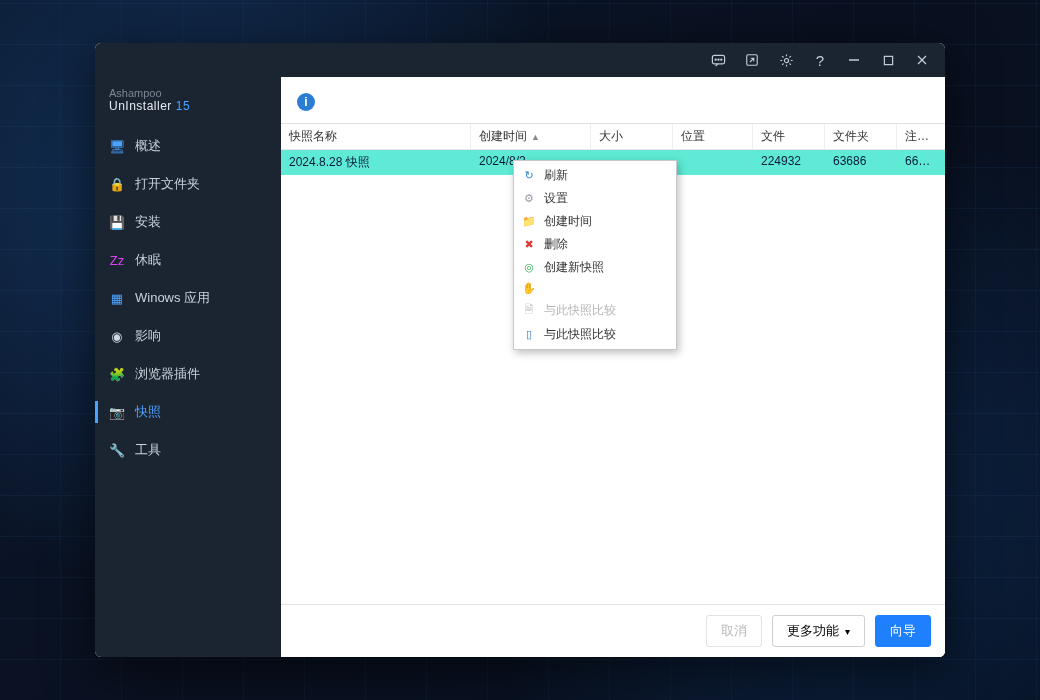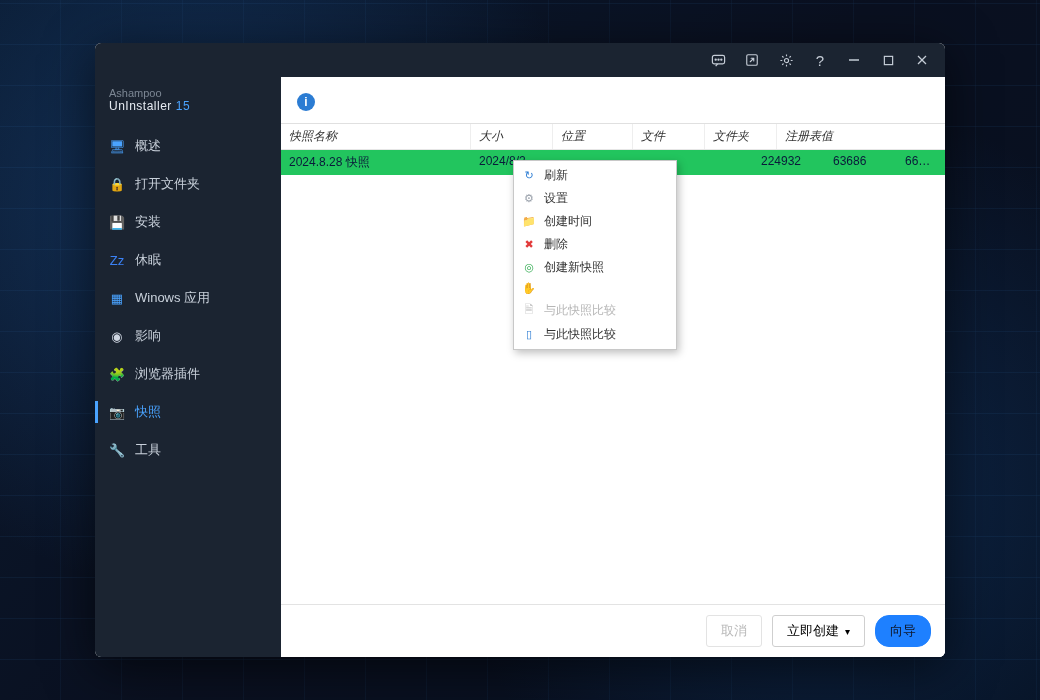--- a/index.html
+++ b/index.html
@@ -82,25 +82,25 @@
 }
 .info-ico {
   width:18px; height:18px; border-radius:50%; background:#2b7cd3; color:#fff;
   display:flex; align-items:center; justify-content:center; font-size:12px; font-weight:700;
   flex-shrink:0; margin-top:2px;
 }
 .table-wrap { flex:1; border-top:1px solid #e0e0e0; display:flex; flex-direction:column; position:relative; min-height:0;}
 .thead, .trow { display:flex; }
 .thead { background:#fff; font-size:12px; color:#333; border-bottom:1px solid #e6e6e6; }
 .th, .td { padding:4px 8px; overflow:hidden; white-space:nowrap; text-overflow:ellipsis; border-right:1px solid #eee; }
-.th { font-weight:400; position:relative;font-style:italic; }
+.th { font-weight:400; position:relative; }
 .th .sort { font-size:9px; color:#888; margin-left:4px; }
 .c1{ width:190px;} .c2{ width:120px;} .c3{ width:82px;} .c4{ width:80px;} .c5{ width:72px;} .c6{ width:72px;} .c7{ flex:1; border-right:none;}
 .trow { font-size:12px; }
-.trow.selected { background:#22c55e; color:#0a1a3a; }
+.trow.selected { background:#5eead4; color:#0a1a3a; }
 .trow.selected .td { border-right-color: transparent; }
 .tbody { flex:1; overflow:auto; position:relative; }
 
 .context-menu {
   position:absolute;
   left:232px; top:10px;
   width:164px;
   background:#fff;
   border:1px solid #c8c8c8;
   box-shadow: 2px 3px 8px rgba(0,0,0,0.25);
@@ -122,21 +122,21 @@
   padding:10px 14px;
   display:flex; justify-content:flex-end; gap:10px;
   background:#fff;
 }
 .btn {
   padding:6px 14px; font-size:13px; border-radius:3px;
   border:1px solid #cfcfcf; background:#fff; cursor:pointer;
   display:flex; align-items:center; gap:6px;
 }
 .btn.ghost { color:#b8b8b8; border-color:#e3e3e3; }
-.btn.primary { background:#1e80ff; border-color:#1e80ff; color:#0f172a;border-radius:14px; }
+.btn.primary { background:#1e80ff; border-color:#1e80ff; color:#ffffff; }
 .btn .caret { font-size:10px; }
 </style>
 </head>
 <body>
 <div class="bgdeco"></div>
 
 <div class="window">
   <div class="titlebar">
     <div class="tbtn">
       <svg width="15" height="15" viewBox="0 0 16 16" fill="none" stroke="#c5ccd6" stroke-width="1.3">
@@ -193,21 +193,21 @@
           </div>
           <div class="nav-item">
             <span class="nav-ico" style="color:#f4a030">🔒</span>
             <span>打开文件夹</span>
           </div>
           <div class="nav-item">
             <span class="nav-ico" style="color:#cfd6e1">💾</span>
             <span>安装</span>
           </div>
           <div class="nav-item">
-            <span class="nav-ico" style="color:#3b82f6">Zz</span>
+            <span class="nav-ico" style="color:#d946ef">Zz</span>
             <span>休眠</span>
           </div>
           <div class="nav-item">
             <span class="nav-ico" style="color:#4aa3ff">▦</span>
             <span>Winows 应用</span>
           </div>
           <div class="nav-item">
             <span class="nav-ico" style="color:#cfd6e1">◉</span>
             <span>影响</span>
           </div>
@@ -227,20 +227,21 @@
     </div>
 
     <div class="main">
       <div class="infobar">
         <div class="info-ico">i</div>
       </div>
 
       <div class="table-wrap">
         <div class="thead" id="thead">
             <div class="th c1">快照名称</div>
+            <div class="th c2">创建时间<span class="sort">▲</span></div>
             <div class="th c3">大小</div>
             <div class="th c4">位置</div>
             <div class="th c5">文件</div>
             <div class="th c6">文件夹</div>
             <div class="th c7">注册表值</div>
           </div>
         <div class="tbody" id="tbody">
             <div class="trow selected">
               <div class="td c1">2024.8.28 快照</div>
               <div class="td c2">2024/8/2</div>
@@ -282,20 +283,20 @@
                 <span class="cm-ico" style="color:#2b7cd3">▯</span>
                 <span>与此快照比较</span>
               </div>
             </div>
         </div>
       </div>
 
       <div class="footer">
         <button class="btn ghost">取消</button>
         <button class="btn">
-          <span>立即创建</span>
+          <span>更多功能</span>
             <span class="caret">▾</span>
         </button>
         <button class="btn primary">向导</button>
       </div>
     </div>
   </div>
 </div>
 
 </body></html>

